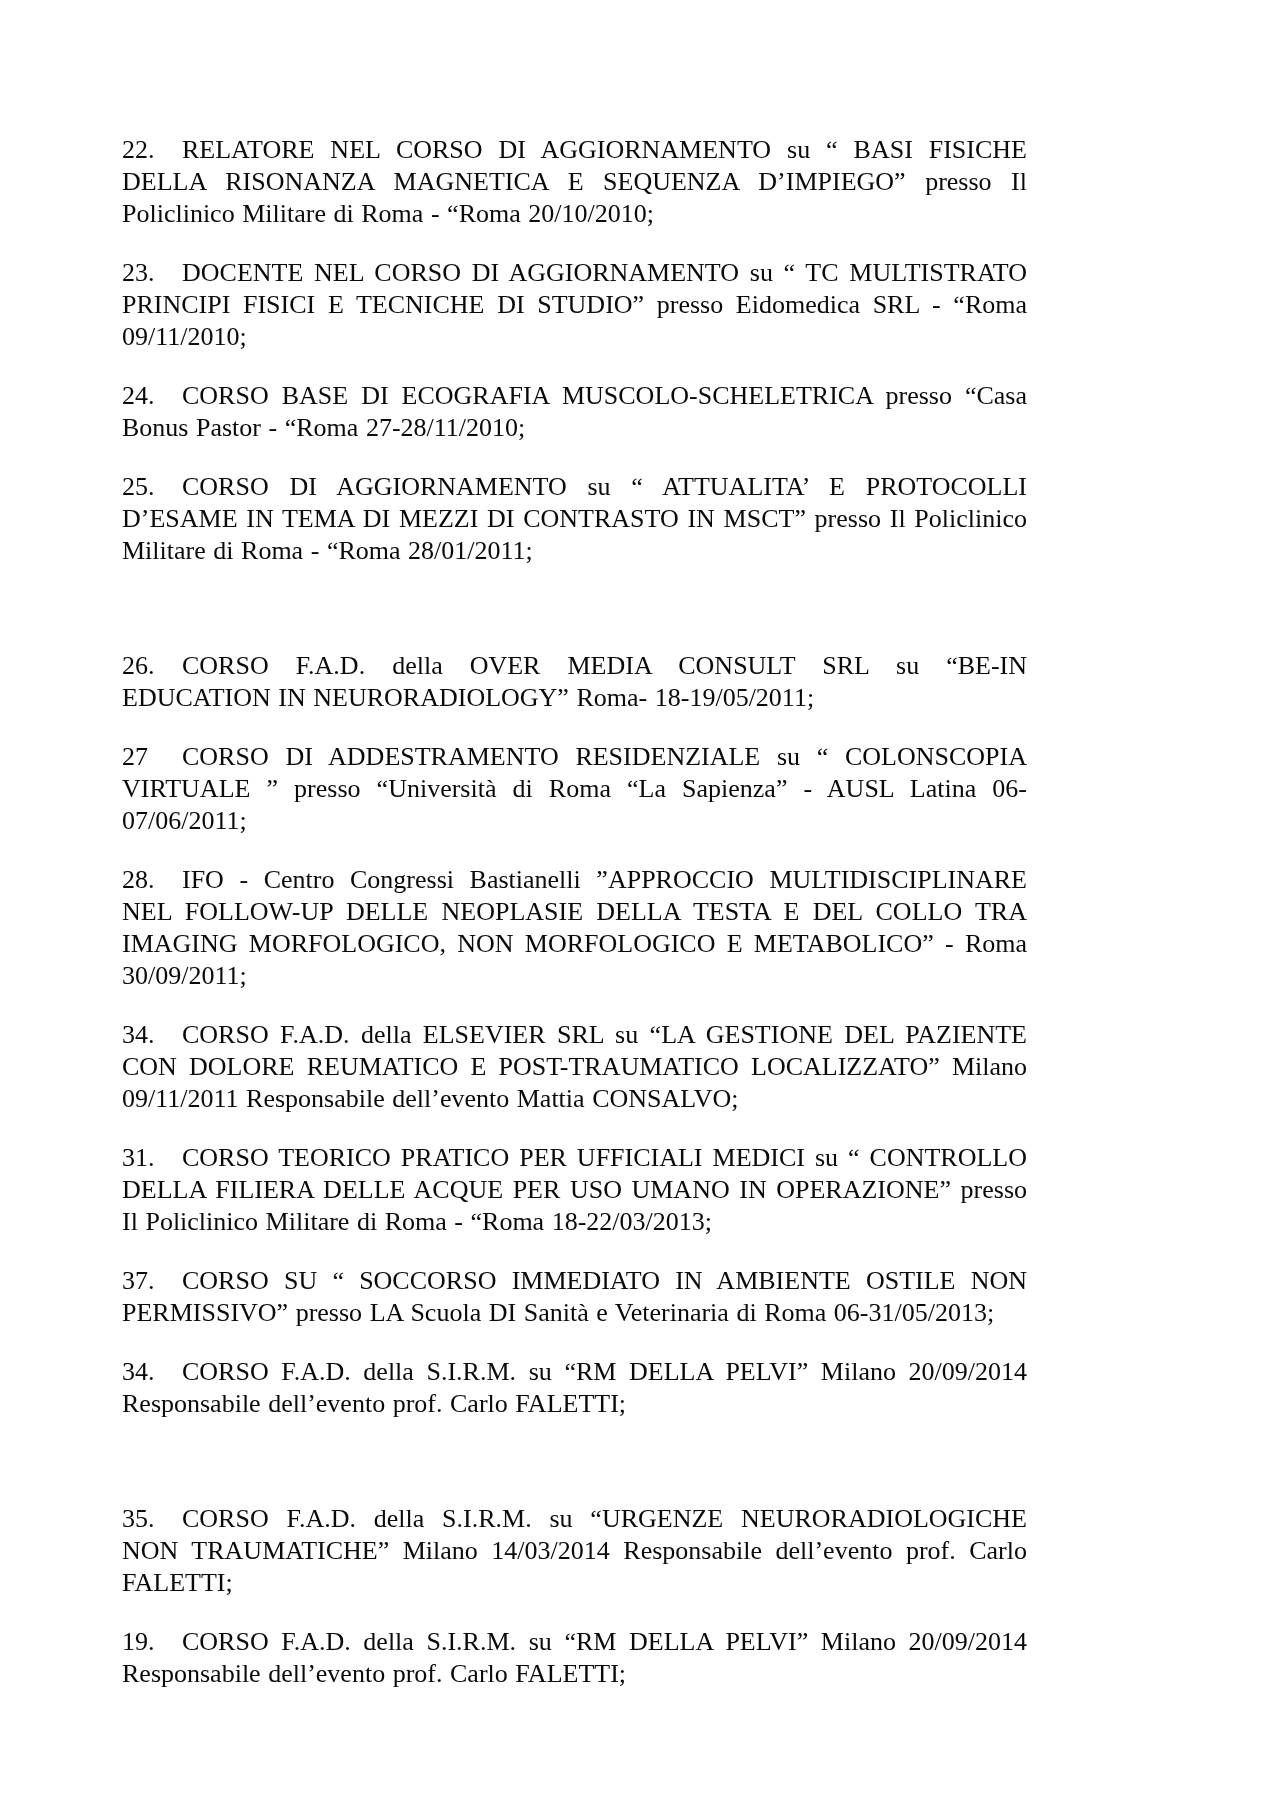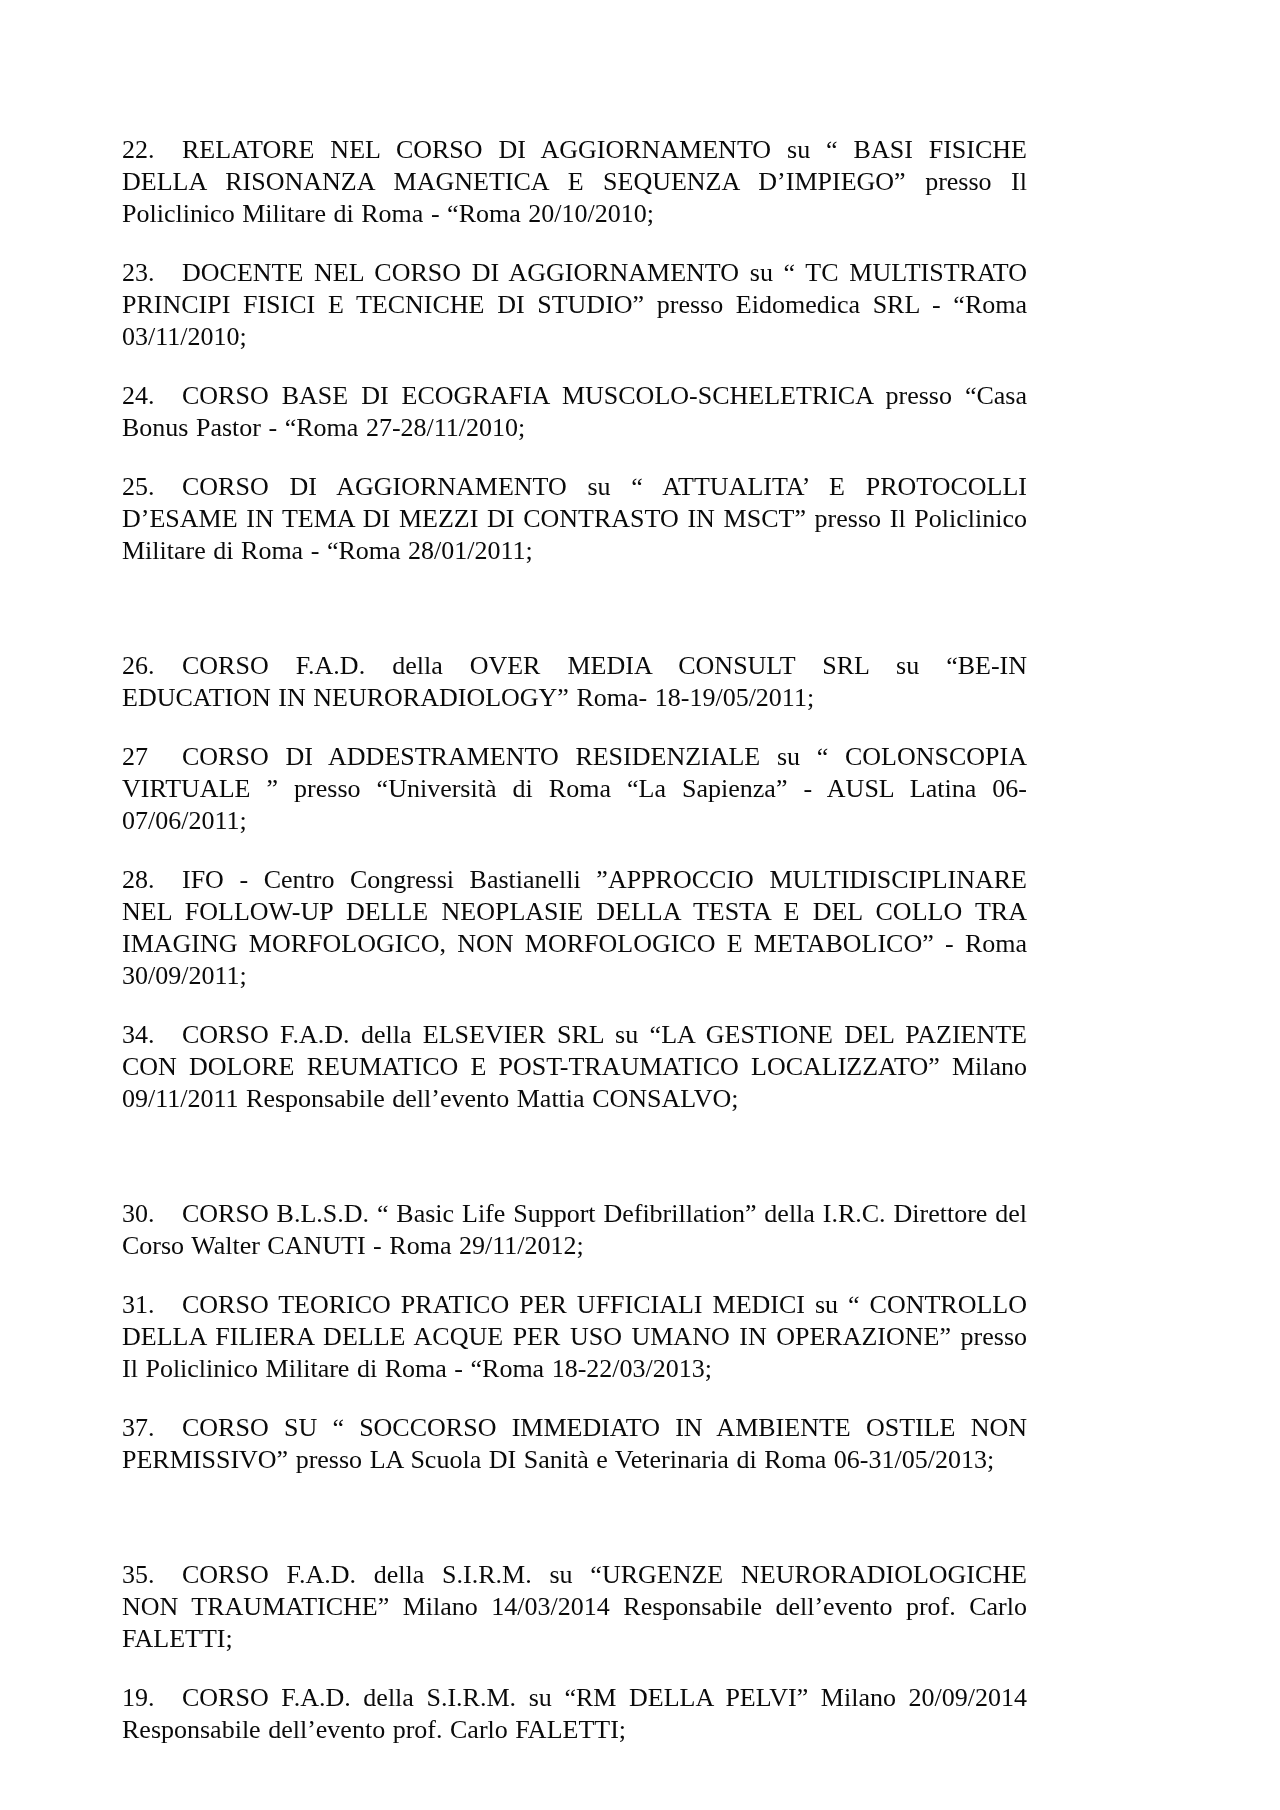--- a/index.html
+++ b/index.html
@@ -36,26 +36,26 @@
     display: inline-block;
     width: 60px;
   }
 </style>
 </head>
 <body>
 
 <div class="page">
   <div class="course-list">
       <p class="item"><span class="num">22.</span><span>RELATORE NEL CORSO DI AGGIORNAMENTO su “ BASI FISICHE DELLA RISONANZA MAGNETICA E SEQUENZA D’IMPIEGO” presso Il Policlinico Militare di Roma - “Roma 20/10/2010;</span></p>
-      <p class="item"><span class="num">23.</span><span>DOCENTE NEL CORSO DI AGGIORNAMENTO su “ TC MULTISTRATO PRINCIPI FISICI E TECNICHE DI STUDIO” presso Eidomedica SRL  - “Roma 03/11/2010;</span></p>
+      <p class="item"><span class="num">23.</span><span>DOCENTE NEL CORSO DI AGGIORNAMENTO su “ TC MULTISTRATO PRINCIPI FISICI E TECNICHE DI STUDIO” presso Eidomedica SRL  - “Roma 09/11/2010;</span></p>
       <p class="item"><span class="num">24.</span><span>CORSO BASE DI ECOGRAFIA MUSCOLO-SCHELETRICA presso “Casa Bonus Pastor - “Roma 27-28/11/2010;</span></p>
       <p class="item"><span class="num">25.</span><span>CORSO DI AGGIORNAMENTO su “ ATTUALITA’ E PROTOCOLLI D’ESAME IN TEMA DI MEZZI DI CONTRASTO IN MSCT” presso Il Policlinico Militare di Roma - “Roma 28/01/2011;</span></p>
       <p class="item extra-gap"><span class="num">26.</span><span>CORSO F.A.D. della OVER MEDIA CONSULT SRL su “BE-IN EDUCATION IN NEURORADIOLOGY” Roma- 18-19/05/2011;</span></p>
       <p class="item"><span class="num">27</span><span>CORSO DI ADDESTRAMENTO RESIDENZIALE su “ COLONSCOPIA VIRTUALE ” presso “Università di Roma “La Sapienza” - AUSL Latina 06-07/06/2011;</span></p>
       <p class="item"><span class="num">28.</span><span>IFO - Centro Congressi Bastianelli ”APPROCCIO MULTIDISCIPLINARE NEL FOLLOW-UP DELLE NEOPLASIE DELLA TESTA E DEL COLLO TRA IMAGING MORFOLOGICO, NON MORFOLOGICO E METABOLICO” - Roma 30/09/2011;</span></p>
       <p class="item"><span class="num">34.</span><span>CORSO F.A.D. della ELSEVIER SRL  su “LA GESTIONE DEL PAZIENTE CON DOLORE REUMATICO E POST-TRAUMATICO LOCALIZZATO” Milano 09/11/2011 Responsabile dell’evento  Mattia CONSALVO;</span></p>
-      <p class="item extra-gap"><span class="num">30.</span><span>CORSO B.L.S.D. “ Basic Life Support Defibrillation” della I.R.C. Direttore del Corso Walter CANUTI - Roma 29/11/2012;</span></p>
       <p class="item"><span class="num">31.</span><span>CORSO TEORICO PRATICO PER UFFICIALI MEDICI su “ CONTROLLO DELLA FILIERA DELLE ACQUE PER USO UMANO IN OPERAZIONE” presso Il Policlinico Militare di Roma - “Roma 18-22/03/2013;</span></p>
       <p class="item"><span class="num">37.</span><span>CORSO SU “ SOCCORSO IMMEDIATO IN AMBIENTE OSTILE NON PERMISSIVO” presso LA Scuola DI Sanità e Veterinaria di Roma 06-31/05/2013;</span></p>
+      <p class="item"><span class="num">34.</span><span>CORSO F.A.D. della S.I.R.M. su “RM DELLA PELVI” Milano 20/09/2014 Responsabile dell’evento prof. Carlo FALETTI;</span></p>
       <p class="item extra-gap"><span class="num">35.</span><span>CORSO F.A.D. della S.I.R.M. su “URGENZE NEURORADIOLOGICHE NON TRAUMATICHE” Milano 14/03/2014 Responsabile dell’evento prof. Carlo FALETTI;</span></p>
       <p class="item"><span class="num">19.</span><span>CORSO F.A.D. della S.I.R.M. su “RM DELLA PELVI” Milano 20/09/2014 Responsabile dell’evento prof. Carlo FALETTI;</span></p>
     </div>
 </div>
 
 </body></html>

